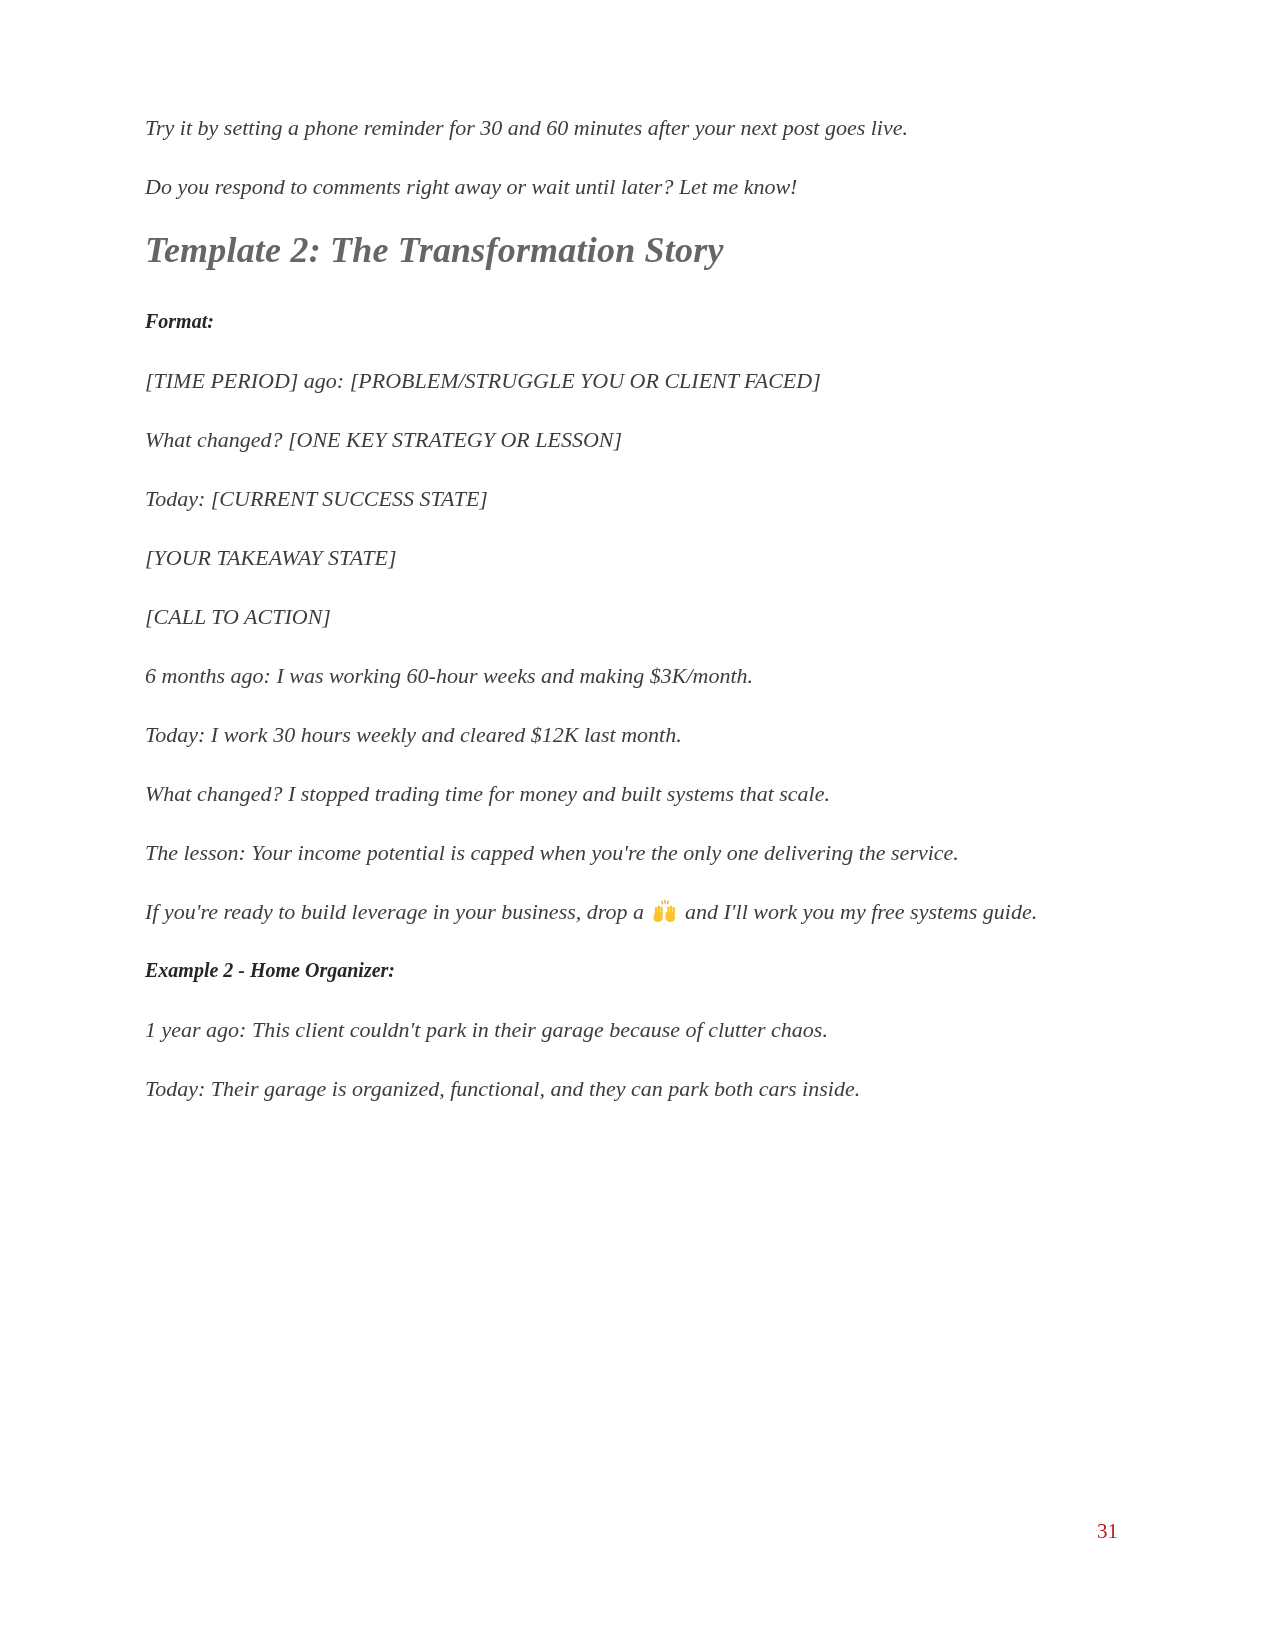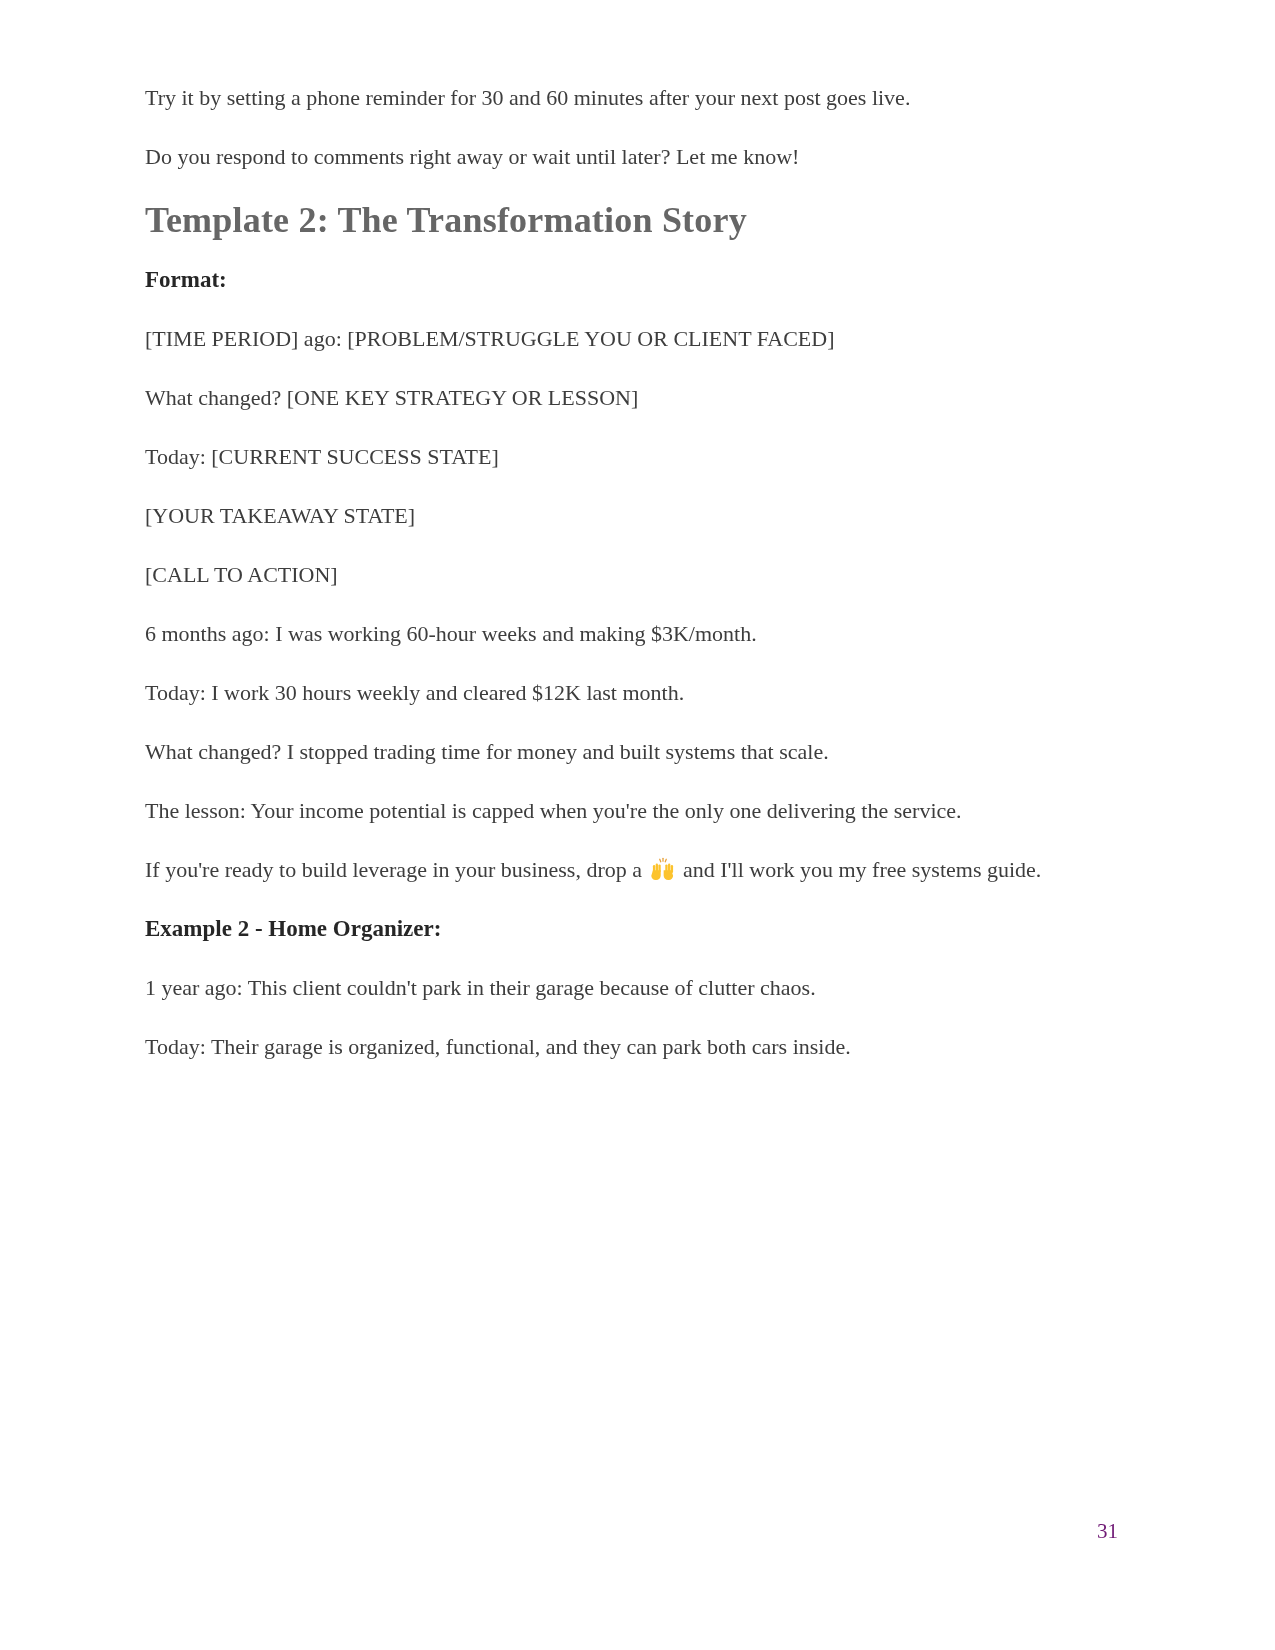--- a/index.html
+++ b/index.html
@@ -9,58 +9,59 @@
   }
   .page {
     position: relative;
     width: 1275px;
     height: 1650px;
     background: #ffffff;
     overflow: hidden;
     font-family: "Liberation Serif", "DejaVu Serif", serif;
   }
   .content {
-    padding: 79px 145px 0 145px;
+    padding: 109px 145px 0 145px;
+    font-style: italic;
   }
   .para {
     font-size: 22px;
     line-height: 37px;
     margin: 0 0 22px 0;
     color: #3d3d3d;
     text-align: justify;
   }
   .section-heading {
     font-size: 36px;
     line-height: 46px;
     font-weight: bold;
     color: #666666;
-    margin: 18px 0 18px 0;
+    margin: 18px 0 30px 0;
     letter-spacing: 0.2px;
   }
   .sub-heading {
-    font-size: 23px;
+    font-size: 20px;
     line-height: 37px;
     font-weight: bold;
     color: #262626;
     margin: 0 0 22px 0;
   }
   .emoji {
     display: inline-block;
     vertical-align: -5px;
     width: 26px;
     height: 26px;
     margin: 0 2px;
   }
   .page-number {
     position: absolute;
     top: 1518px;
     right: 157px;
     font-size: 21px;
     line-height: 26px;
-    color: #701a75;
+    color: #b91c1c;
   }
 </style>
 </head>
 <body>
 
 <div class="page">
   <div class="content">
 
     <p class="para">Try it by setting a phone reminder for 30 and 60 minutes after your next post goes live.</p>
     <p class="para">Do you respond to comments right away or wait until later? Let me know!</p>

